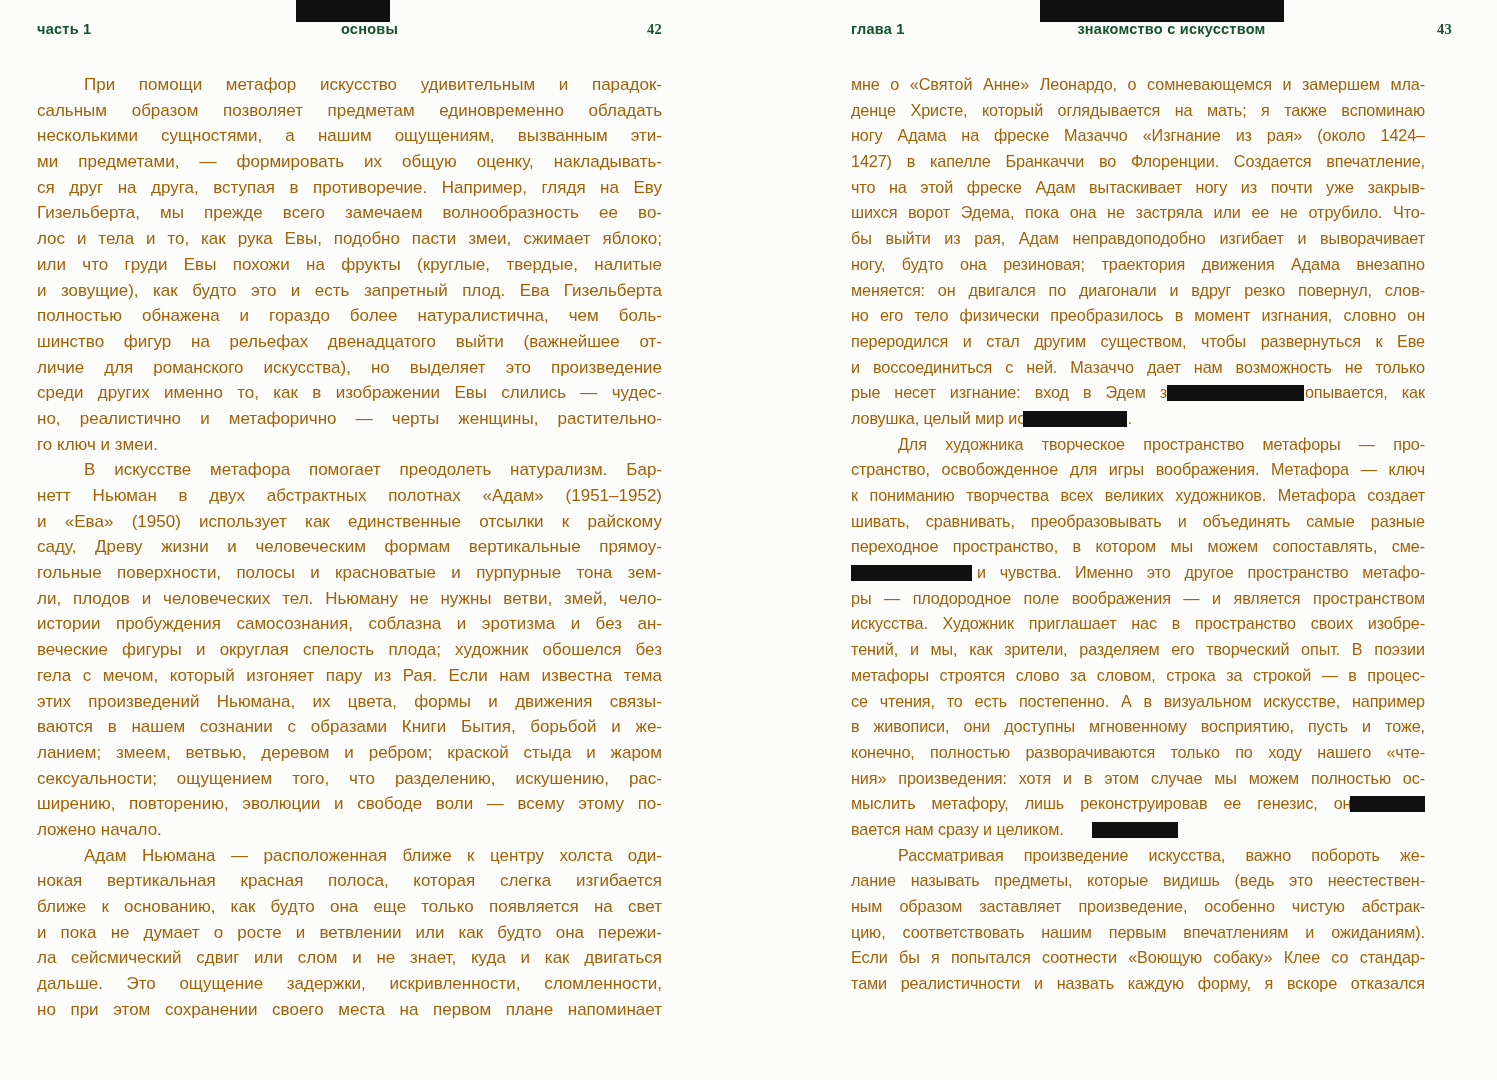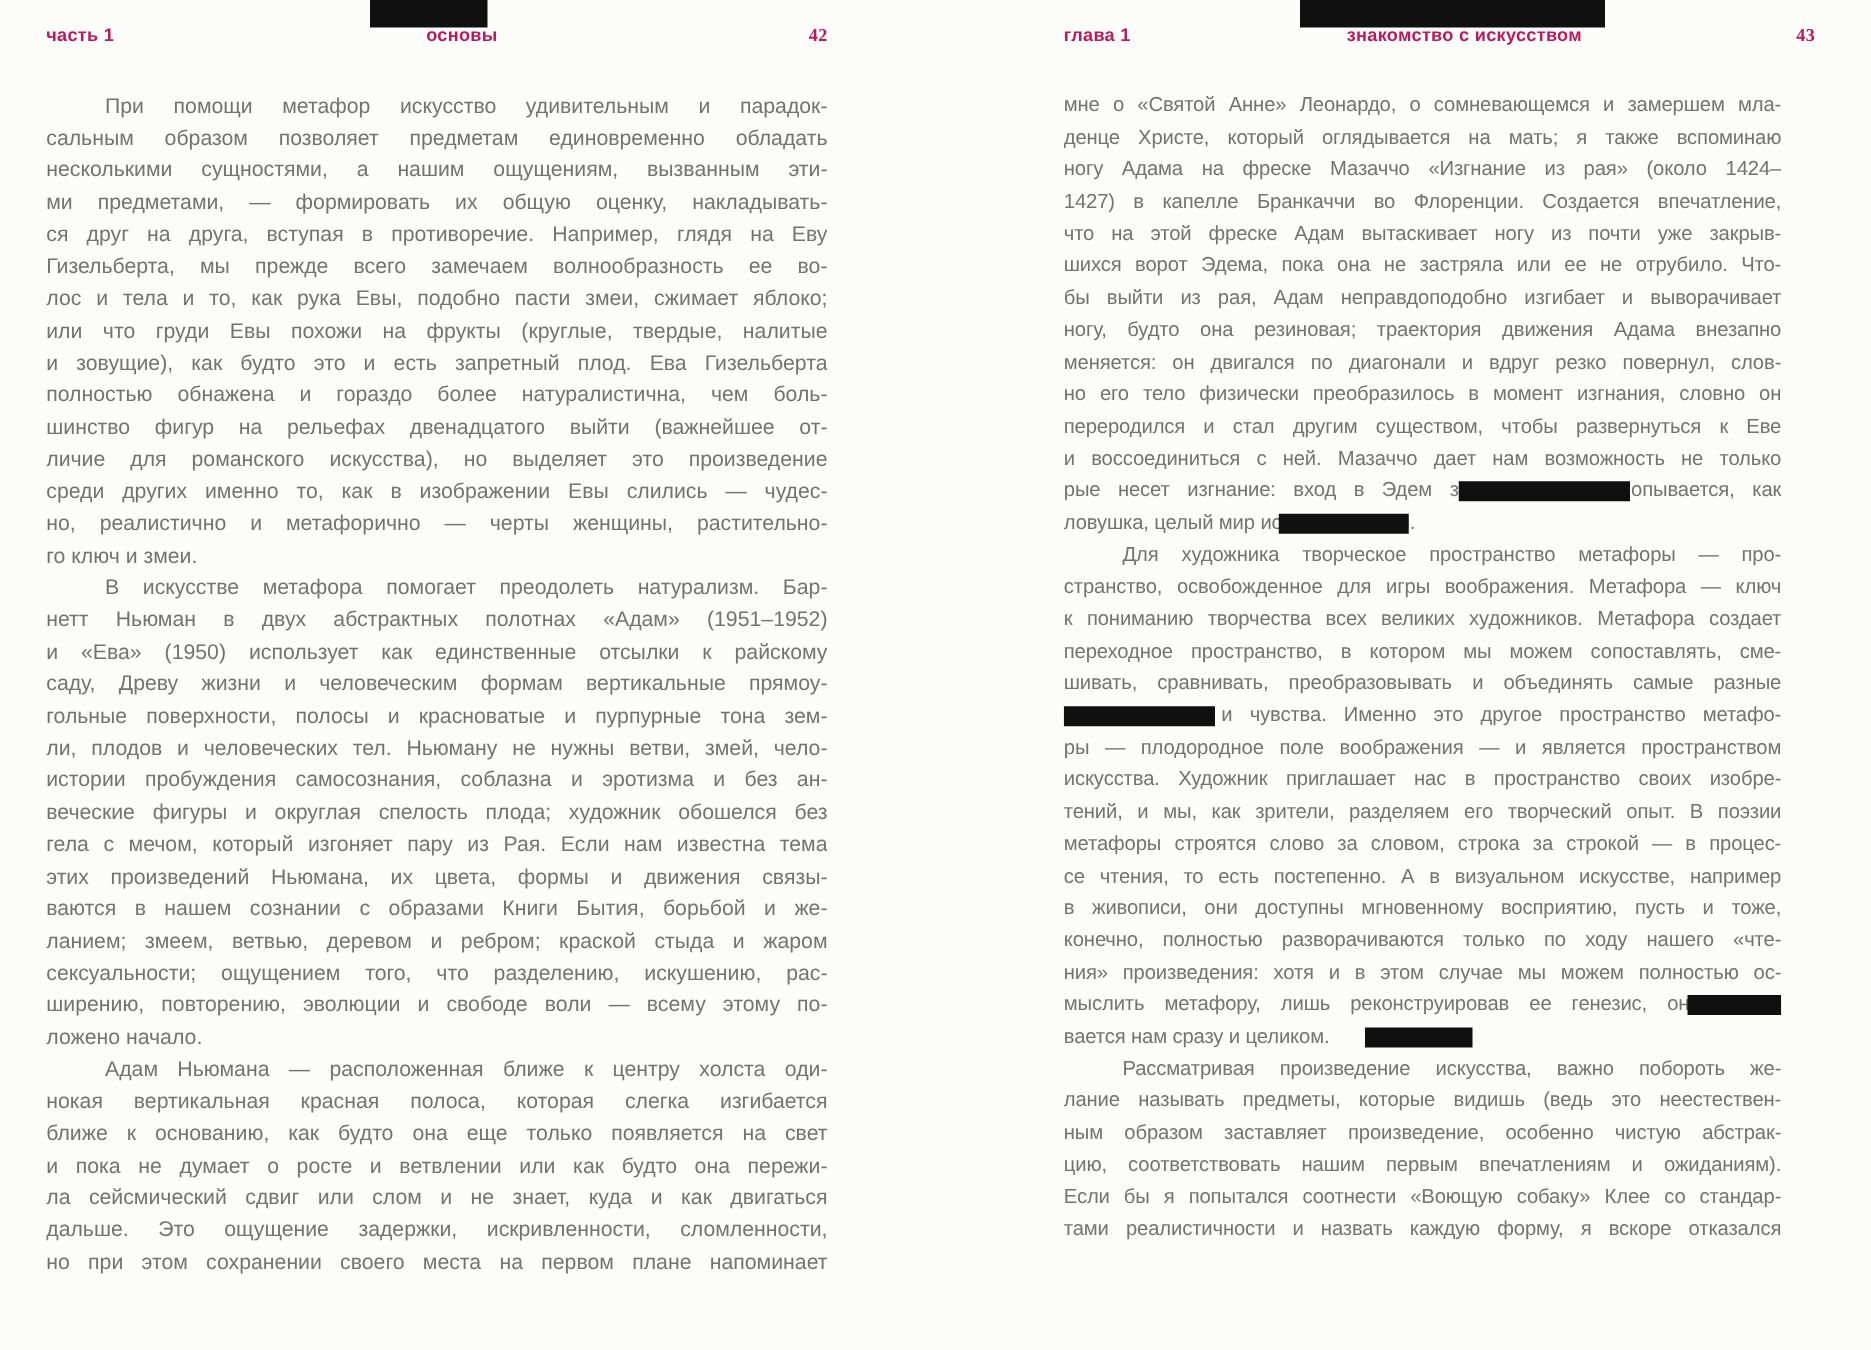--- a/index.html
+++ b/index.html
@@ -18,31 +18,31 @@
   .page-left  { left: 37px;  width: 625px; }
   .page-right { left: 851px; width: 601px; }
 
   .running-head {
     position: absolute;
     top: 21px; left: 0; right: 0;
     display: grid;
     grid-template-columns: 1fr auto 1fr;
     font-size: 14.5px;
     font-weight: 700;
-    color: #be185d;
+    color: #14532d;
     letter-spacing: 0.25px;
   }
   .rh-left   { justify-self: start; }
   .rh-center { justify-self: center; margin-left: 40px; }
   .rh-right  { justify-self: end; font-family: Liberation Serif, serif; }
 
   .page-text {
     position: absolute;
     top: 72px; left: 0;
-    color: #737373;
+    color: #a16207;
   }
   .page-left  .page-text { width: 625px; font-size: 17px; }
   .page-right .page-text { width: 574px; font-size: 16.2px; letter-spacing: -0.1px; }
 
   .line {
     position: relative;
     height: 25.7px;
     line-height: 25.7px;
     text-align: justify;
     text-align-last: justify;
@@ -141,22 +141,22 @@
           <div class="line">но его тело физически преобразилось в момент изгнания, словно он</div>
           <div class="line">переродился и стал другим существом, чтобы развернуться к Еве</div>
           <div class="line">и воссоединиться с ней. Мазаччо дает нам возможность не только</div>
           <div class="line">рые несет изгнание: вход в Эдем закрывается, захлопывается, как<span class="redaction" style="left: 55%; width: 24%; background: rgb(16, 16, 16);"></span></div>
           <div class="line para-end">ловушка, целый мир исчезает за ним.<span class="redaction" style="left: 30%; width: 18%; background: rgb(16, 16, 16);"></span></div>
         </div>
         <div class="paragraph">
           <div class="line indent">Для художника творческое пространство метафоры — про-</div>
           <div class="line">странство, освобожденное для игры воображения. Метафора — ключ</div>
           <div class="line">к пониманию творчества всех великих художников. Метафора создает</div>
+          <div class="line">шивать, сравнивать, преобразовывать и объединять самые разные</div>
           <div class="line">переходное пространство, в котором мы можем сопоставлять, сме-</div>
-          <div class="line">шивать, сравнивать, преобразовывать и объединять самые разные</div>
           <div class="line">представления и чувства. Именно это другое пространство метафо-<span class="redaction" style="left: 0%; width: 21%; background: rgb(16, 16, 16);"></span></div>
           <div class="line">ры — плодородное поле воображения — и является пространством</div>
           <div class="line">искусства. Художник приглашает нас в пространство своих изобре-</div>
           <div class="line">тений, и мы, как зрители, разделяем его творческий опыт. В поэзии</div>
           <div class="line">метафоры строятся слово за словом, строка за строкой — в процес-</div>
           <div class="line">се чтения, то есть постепенно. А в визуальном искусстве, например</div>
           <div class="line">в живописи, они доступны мгновенному восприятию, пусть и тоже,</div>
           <div class="line">конечно, полностью разворачиваются только по ходу нашего «чте-</div>
           <div class="line">ния» произведения: хотя и в этом случае мы можем полностью ос-</div>
           <div class="line">мыслить метафору, лишь реконструировав ее генезис, она откры-<span class="redaction" style="left: 87%; width: 13%; background: rgb(16, 16, 16);"></span></div>

